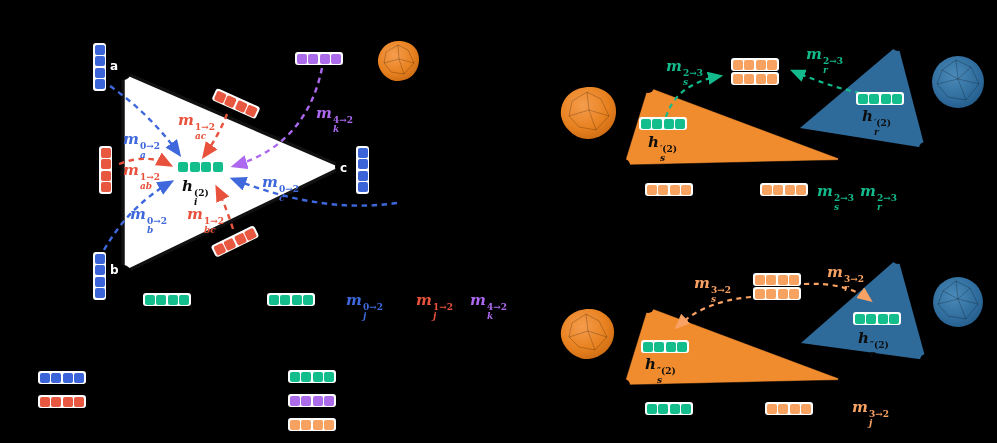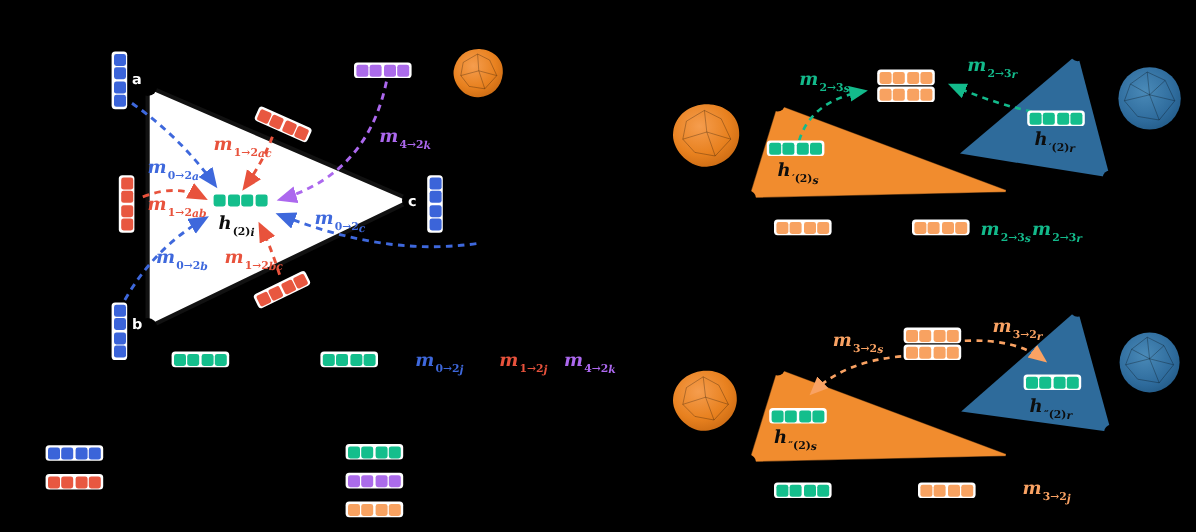--- a/index.html
+++ b/index.html
@@ -14,21 +14,21 @@
   .vec.nobg{background:transparent;padding:0;border-radius:0;}
   .sq-blue span{background:#3B64D9;}
   .sq-red span{background:#E85740;}
   .sq-green span{background:#14BE8C;}
   .sq-purple span{background:#AB6BEA;}
   .sq-orange span{background:#F8A261;}
 
   
   .ml{position:absolute;font-weight:bold;font-style:italic;line-height:1;white-space:nowrap;}
   .ml .mb{font-size:15px;}
-  .ml .sc{display:inline-flex;flex-direction:row;align-items:flex-start;
+  .ml .sc{display:inline-flex;flex-direction:column;align-items:flex-start;
           vertical-align:-5px;margin-left:1px;line-height:0.9;}
   .ml .su{font-size:9px;font-style:normal;}
   .ml .sb{font-size:9px;font-style:italic;margin-top:0.5px;}
   .c-blue{color:#3E68DC;}
   .c-red{color:#E8523C;}
   .c-purple{color:#AC68EE;}
   .c-green{color:#13BA8B;}
   .c-orange{color:#F9A263;}
   .c-black{color:#0d0d0d;}
 

